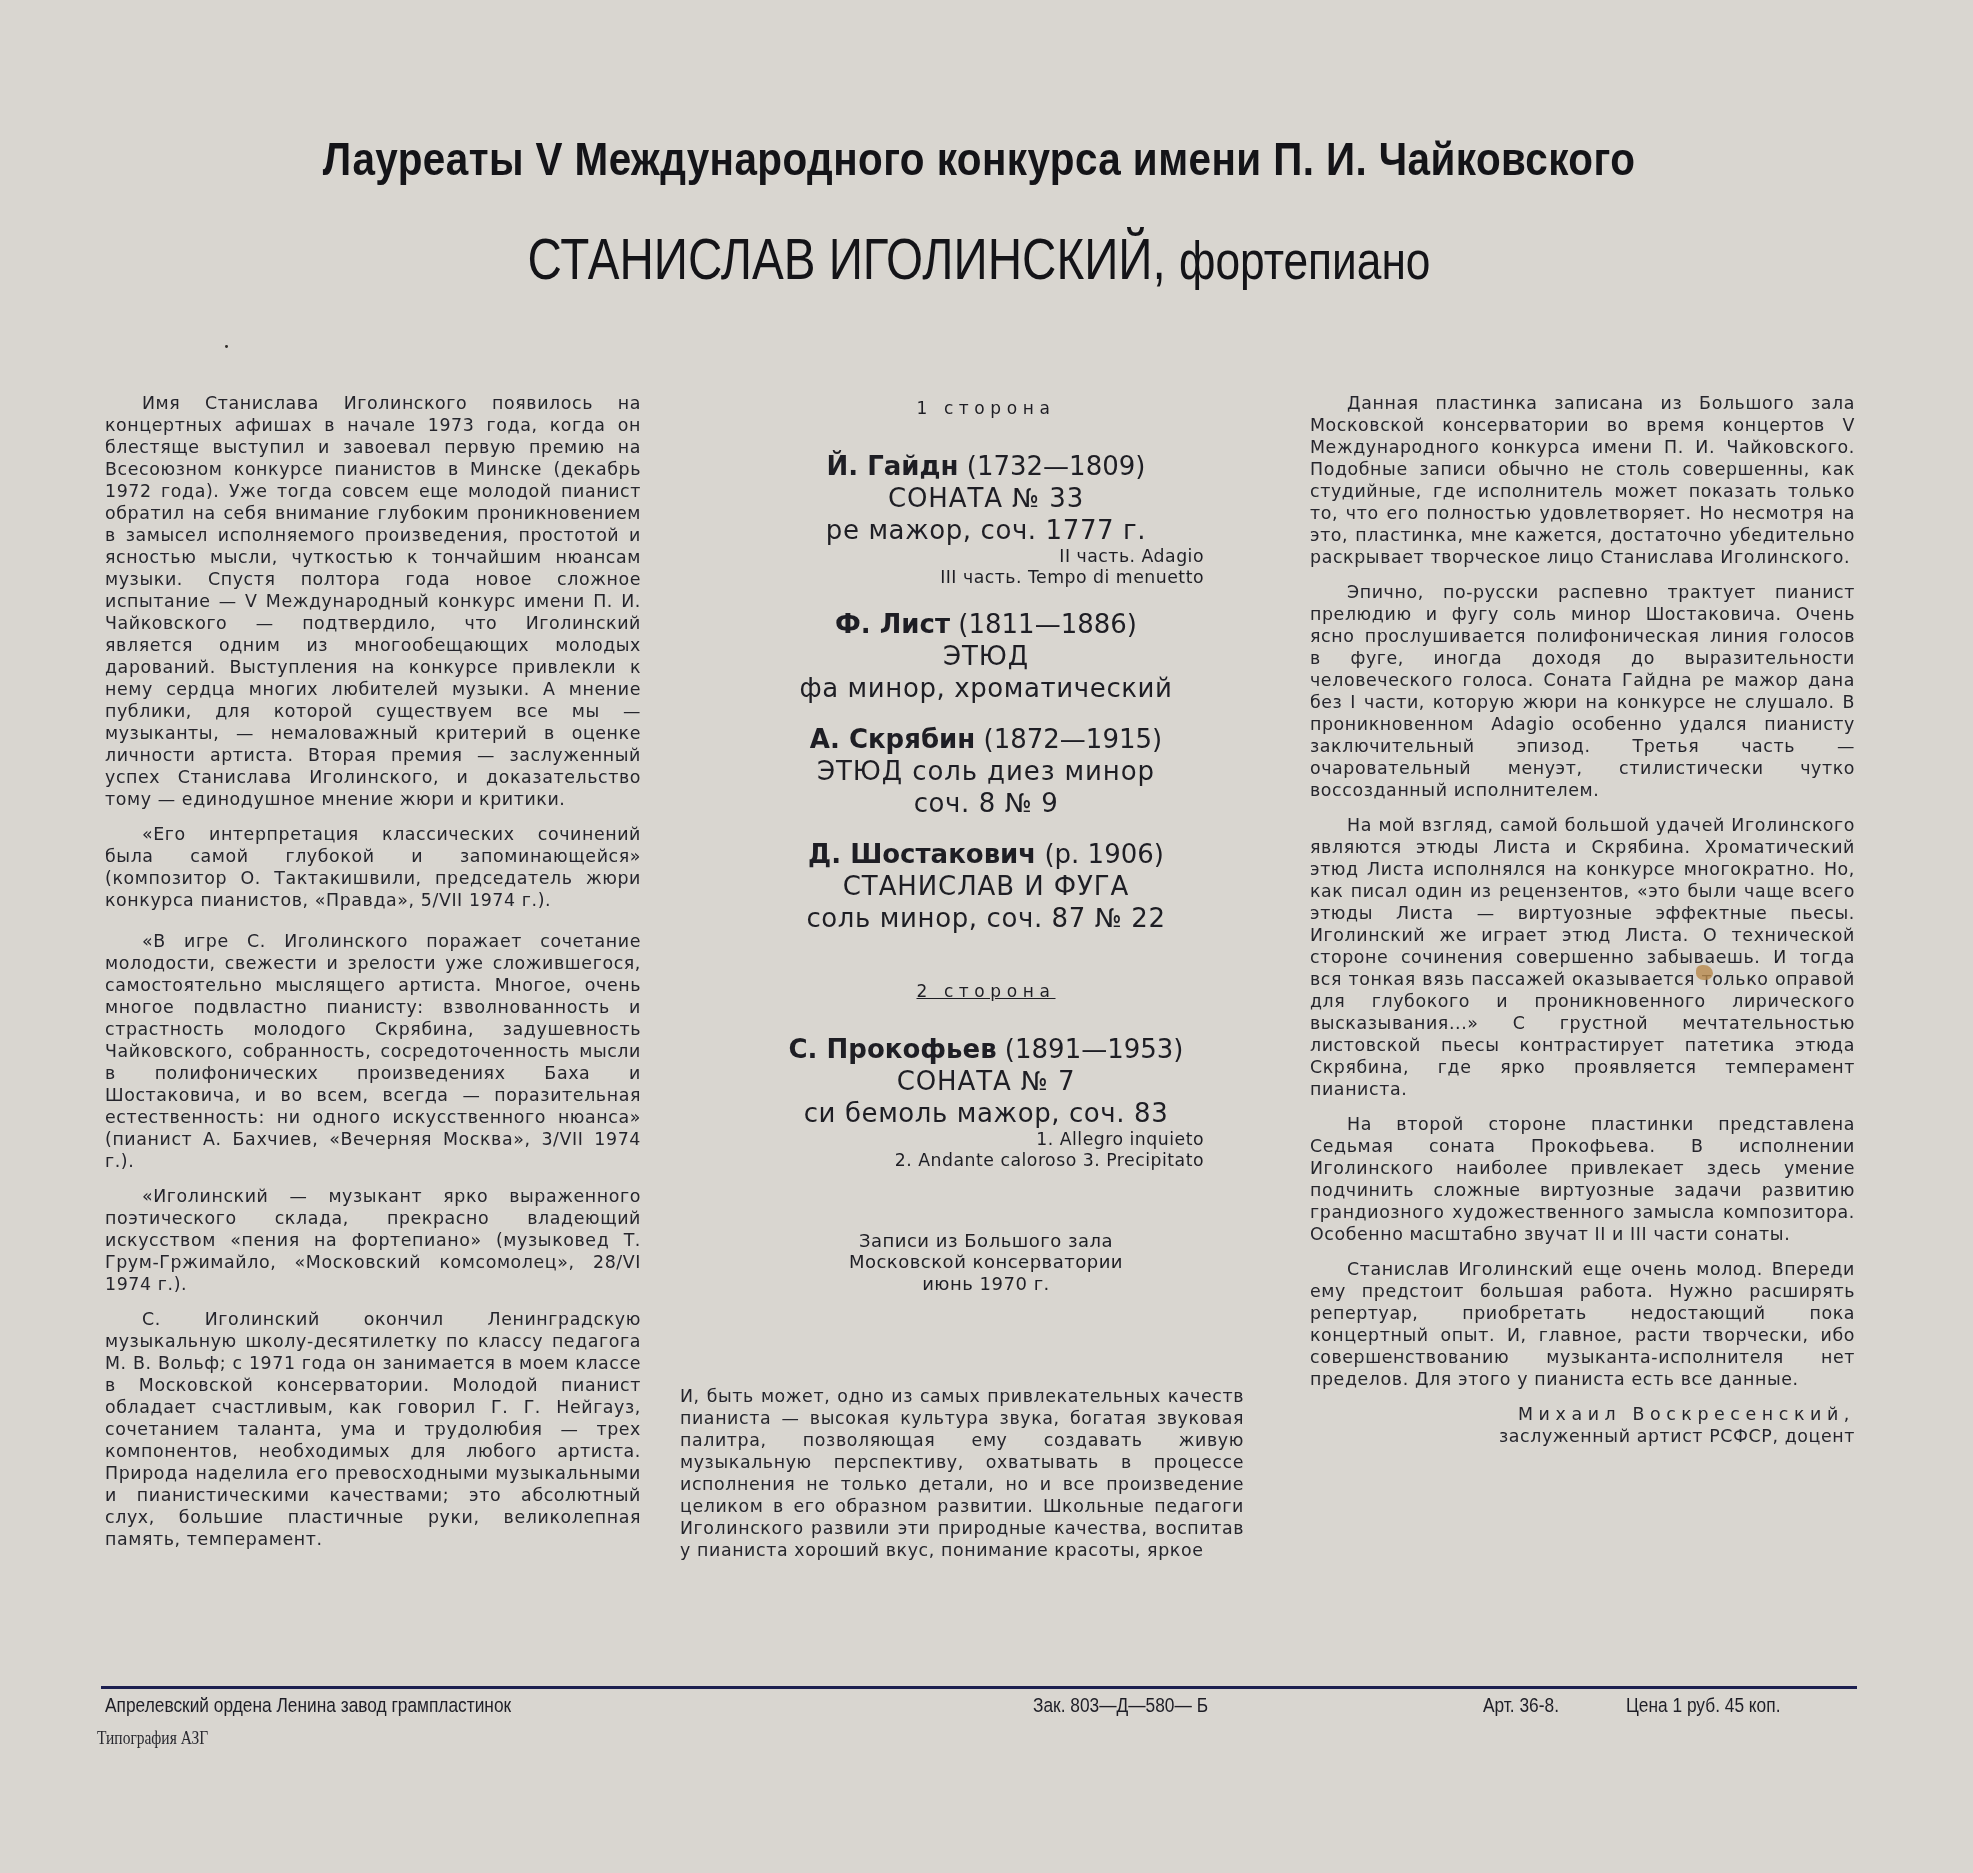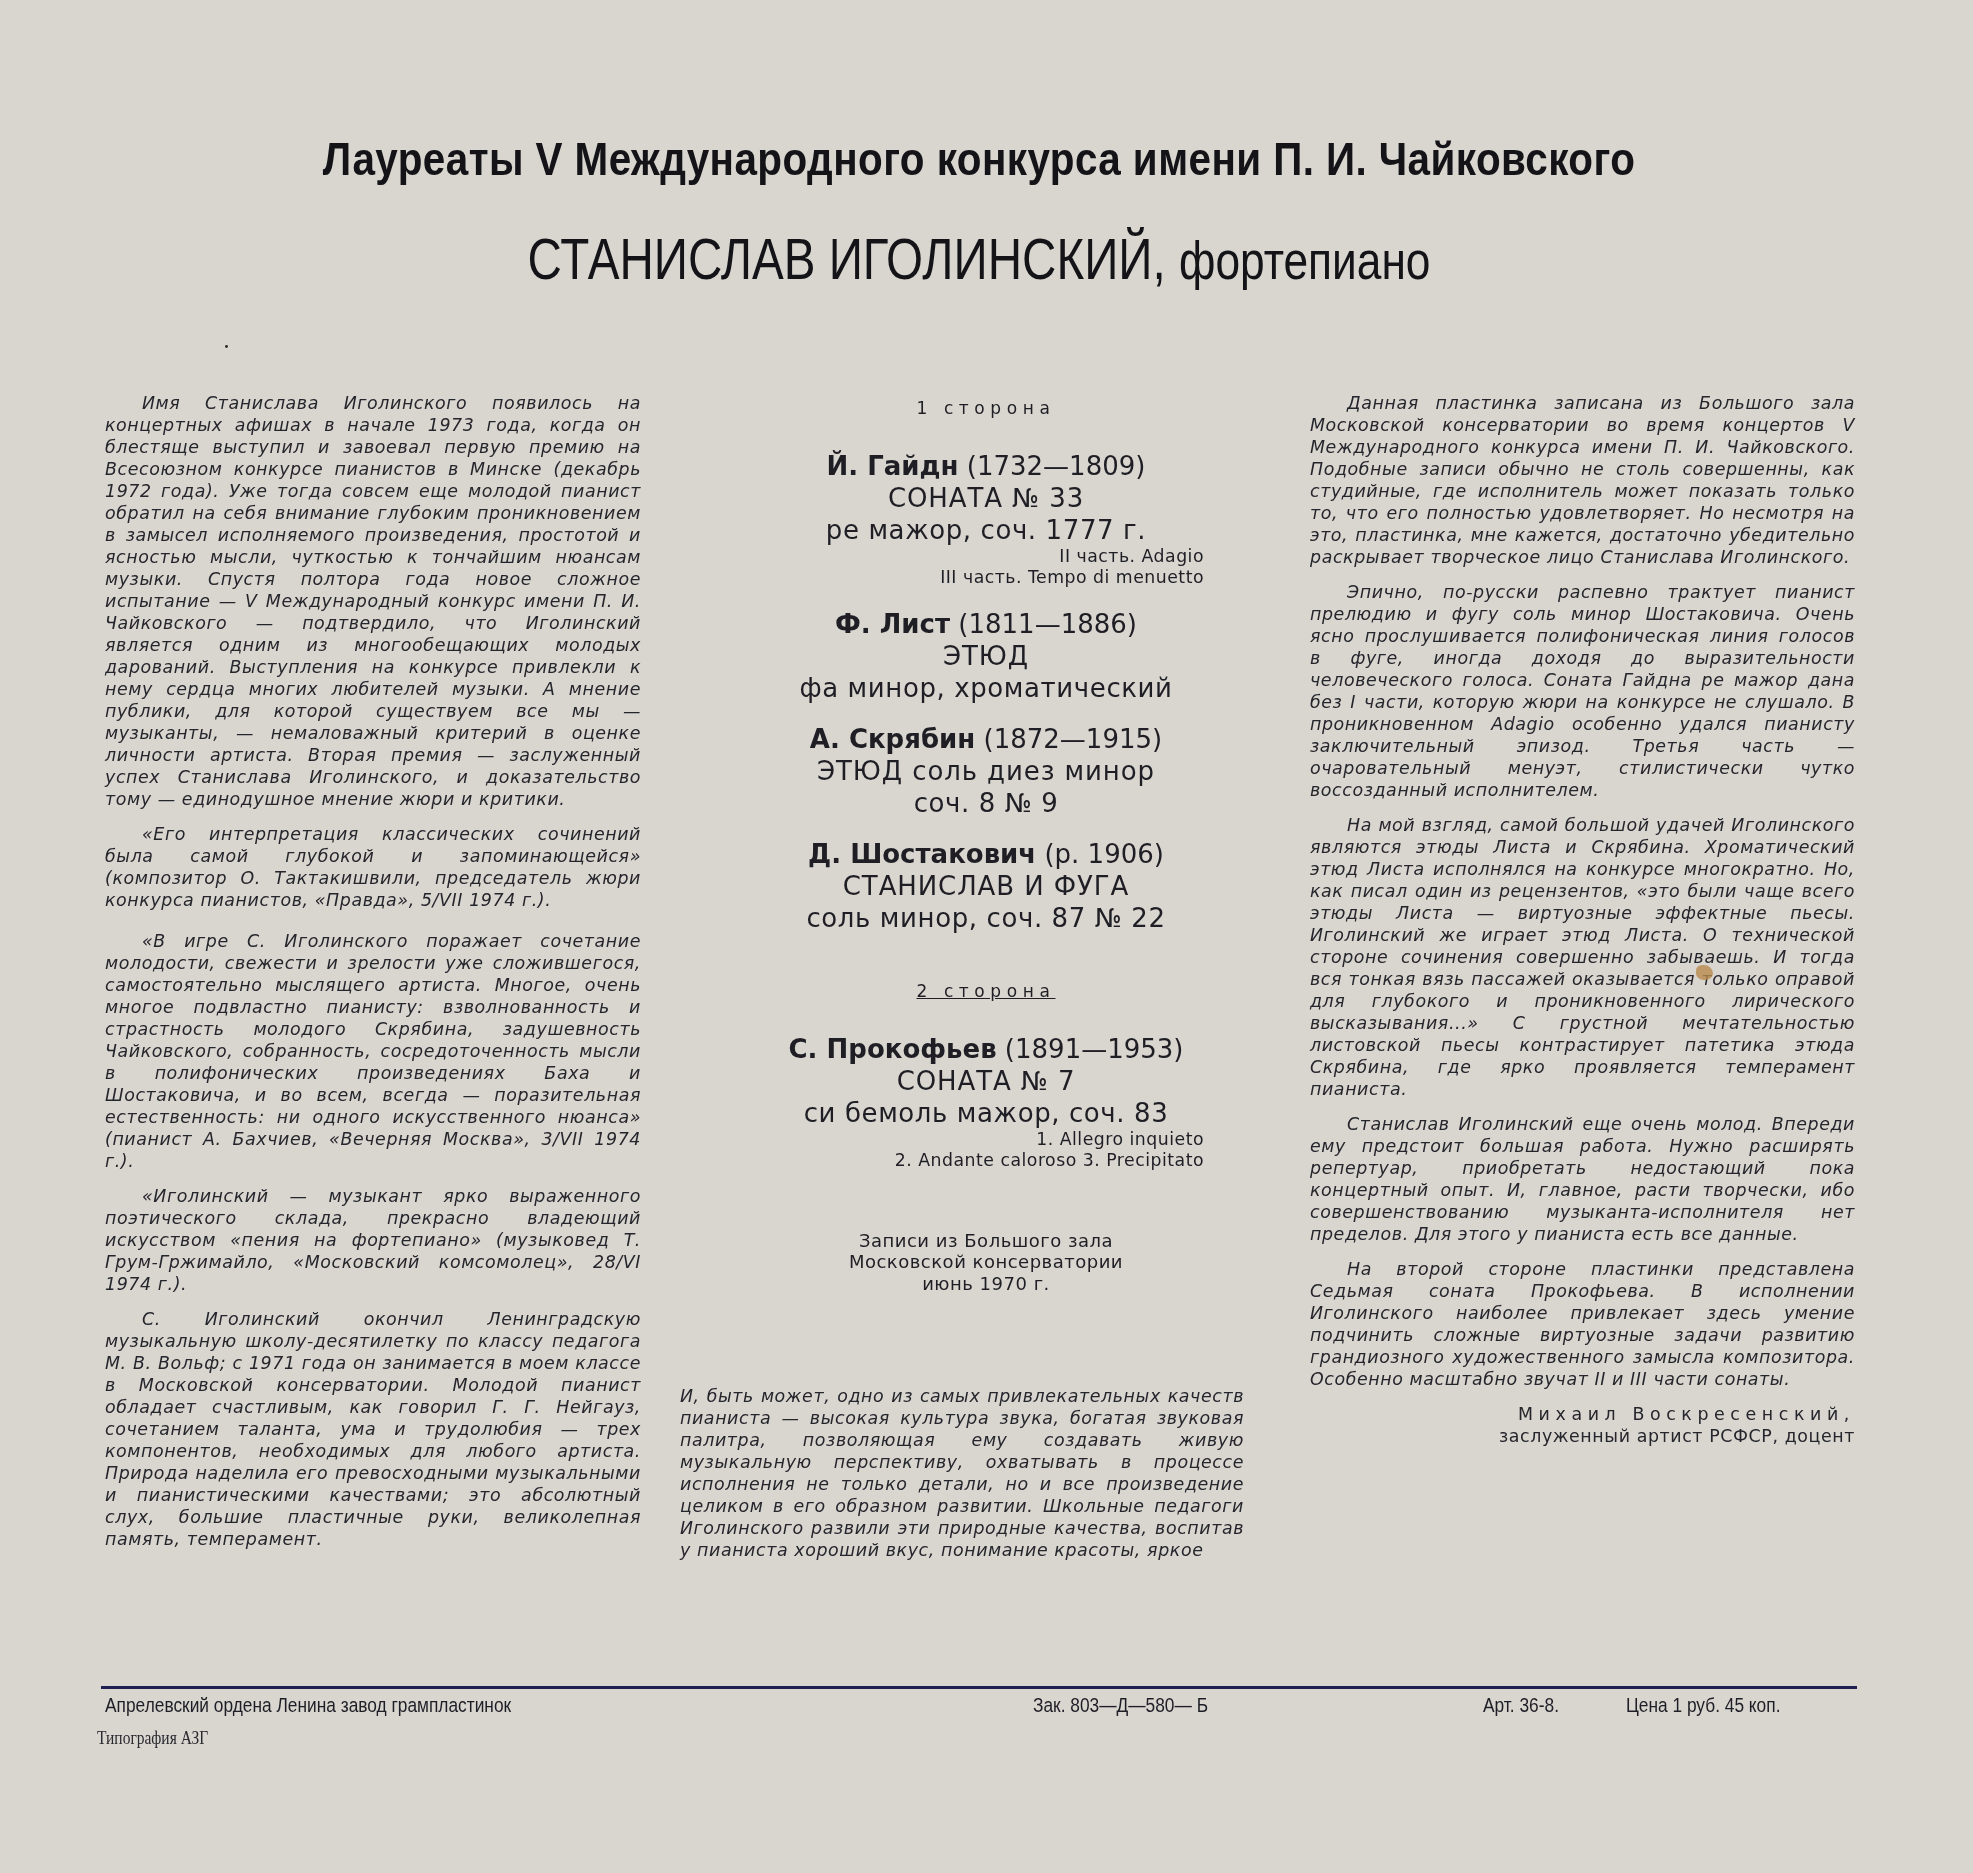--- a/index.html
+++ b/index.html
@@ -34,21 +34,21 @@
 
   .col {
     position: absolute;
     font-family: "DejaVu Sans", sans-serif;
     font-size: 17.4px;
     line-height: 22px;
     text-align: justify;
     letter-spacing: 0.6px;
     color: #25252c;
   }
-  .col p { margin: 0 0 13px 0; text-indent: 37px; font-style: italic; }
+  .col p { margin: 0 0 13px 0; text-indent: 37px; }
   .col p.tight { margin-bottom: 19px; }
   .col p.noindent { text-indent: 0; }
   .col-left { left: 105px; top: 392px; width: 536px; }
   .col-right { left: 1310px; top: 392px; width: 545px; }
   .col-mid-bottom { left: 680px; top: 1385px; width: 564px; }
 
   .program {
     position: absolute; left: 768px; top: 394px; width: 436px;
     text-align: center;
     font-family: "DejaVu Sans", sans-serif;
@@ -179,22 +179,22 @@
   </div>
 
   <div class="col col-mid-bottom">
     <p class="noindent">И, быть может, одно из самых привлекательных качеств пианиста — высокая культура звука, богатая звуковая палитра, позволяющая ему создавать живую музыкальную перспективу, охватывать в процессе исполнения не только детали, но и все произведение целиком в его образном развитии. Школьные педагоги Иголинского развили эти природные качества, воспитав у пианиста хороший вкус, понимание красоты, яркое</p>
   </div>
 
   <div class="col col-right">
     <p>Данная пластинка записана из Большого зала Московской консерватории во время концертов V Международного конкурса имени П. И. Чайковского. Подобные записи обычно не столь совершенны, как студийные, где исполнитель может показать только то, что его полностью удовлетворяет. Но несмотря на это, пластинка, мне кажется, достаточно убедительно раскрывает творческое лицо Станислава Иголинского.</p>
     <p>Эпично, по-русски распевно трактует пианист прелюдию и фугу соль минор Шостаковича. Очень ясно прослушивается полифоническая линия голосов в фуге, иногда доходя до выразительности человеческого голоса. Соната Гайдна ре мажор дана без I части, которую жюри на конкурсе не слушало. В проникновенном Adagio особенно удался пианисту заключительный эпизод. Третья часть — очаровательный менуэт, стилистически чутко воссозданный исполнителем.</p>
     <p>На мой взгляд, самой большой удачей Иголинского являются этюды Листа и Скрябина. Хроматический этюд Листа исполнялся на конкурсе многократно. Но, как писал один из рецензентов, «это были чаще всего этюды Листа — виртуозные эффектные пьесы. Иголинский же играет этюд Листа. О технической стороне сочинения совершенно забываешь. И тогда вся тонкая вязь пассажей оказывается только оправой для глубокого и проникновенного лирического высказывания...» С грустной мечтательностью листовской пьесы контрастирует патетика этюда Скрябина, где ярко проявляется темперамент пианиста.</p>
+    <p>На второй стороне пластинки представлена Седьмая соната Прокофьева. В исполнении Иголинского наиболее привлекает здесь умение подчинить сложные виртуозные задачи развитию грандиозного художественного замысла композитора. Особенно масштабно звучат II и III части сонаты.</p>
     <p>Станислав Иголинский еще очень молод. Впереди ему предстоит большая работа. Нужно расширять репертуар, приобретать недостающий пока концертный опыт. И, главное, расти творчески, ибо совершенствованию музыканта-исполнителя нет пределов. Для этого у пианиста есть все данные.</p>
-    <p>На второй стороне пластинки представлена Седьмая соната Прокофьева. В исполнении Иголинского наиболее привлекает здесь умение подчинить сложные виртуозные задачи развитию грандиозного художественного замысла композитора. Особенно масштабно звучат II и III части сонаты.</p>
     <div class="signature">
       <span class="name">Михаил Воскресенский,</span>
       <span>заслуженный артист РСФСР, доцент</span>
     </div>
   </div>
 
   <div class="stain"></div>
   <div class="spec" style="left:225px; top:345px;"></div>
 
   <div class="footer-rule"></div>

